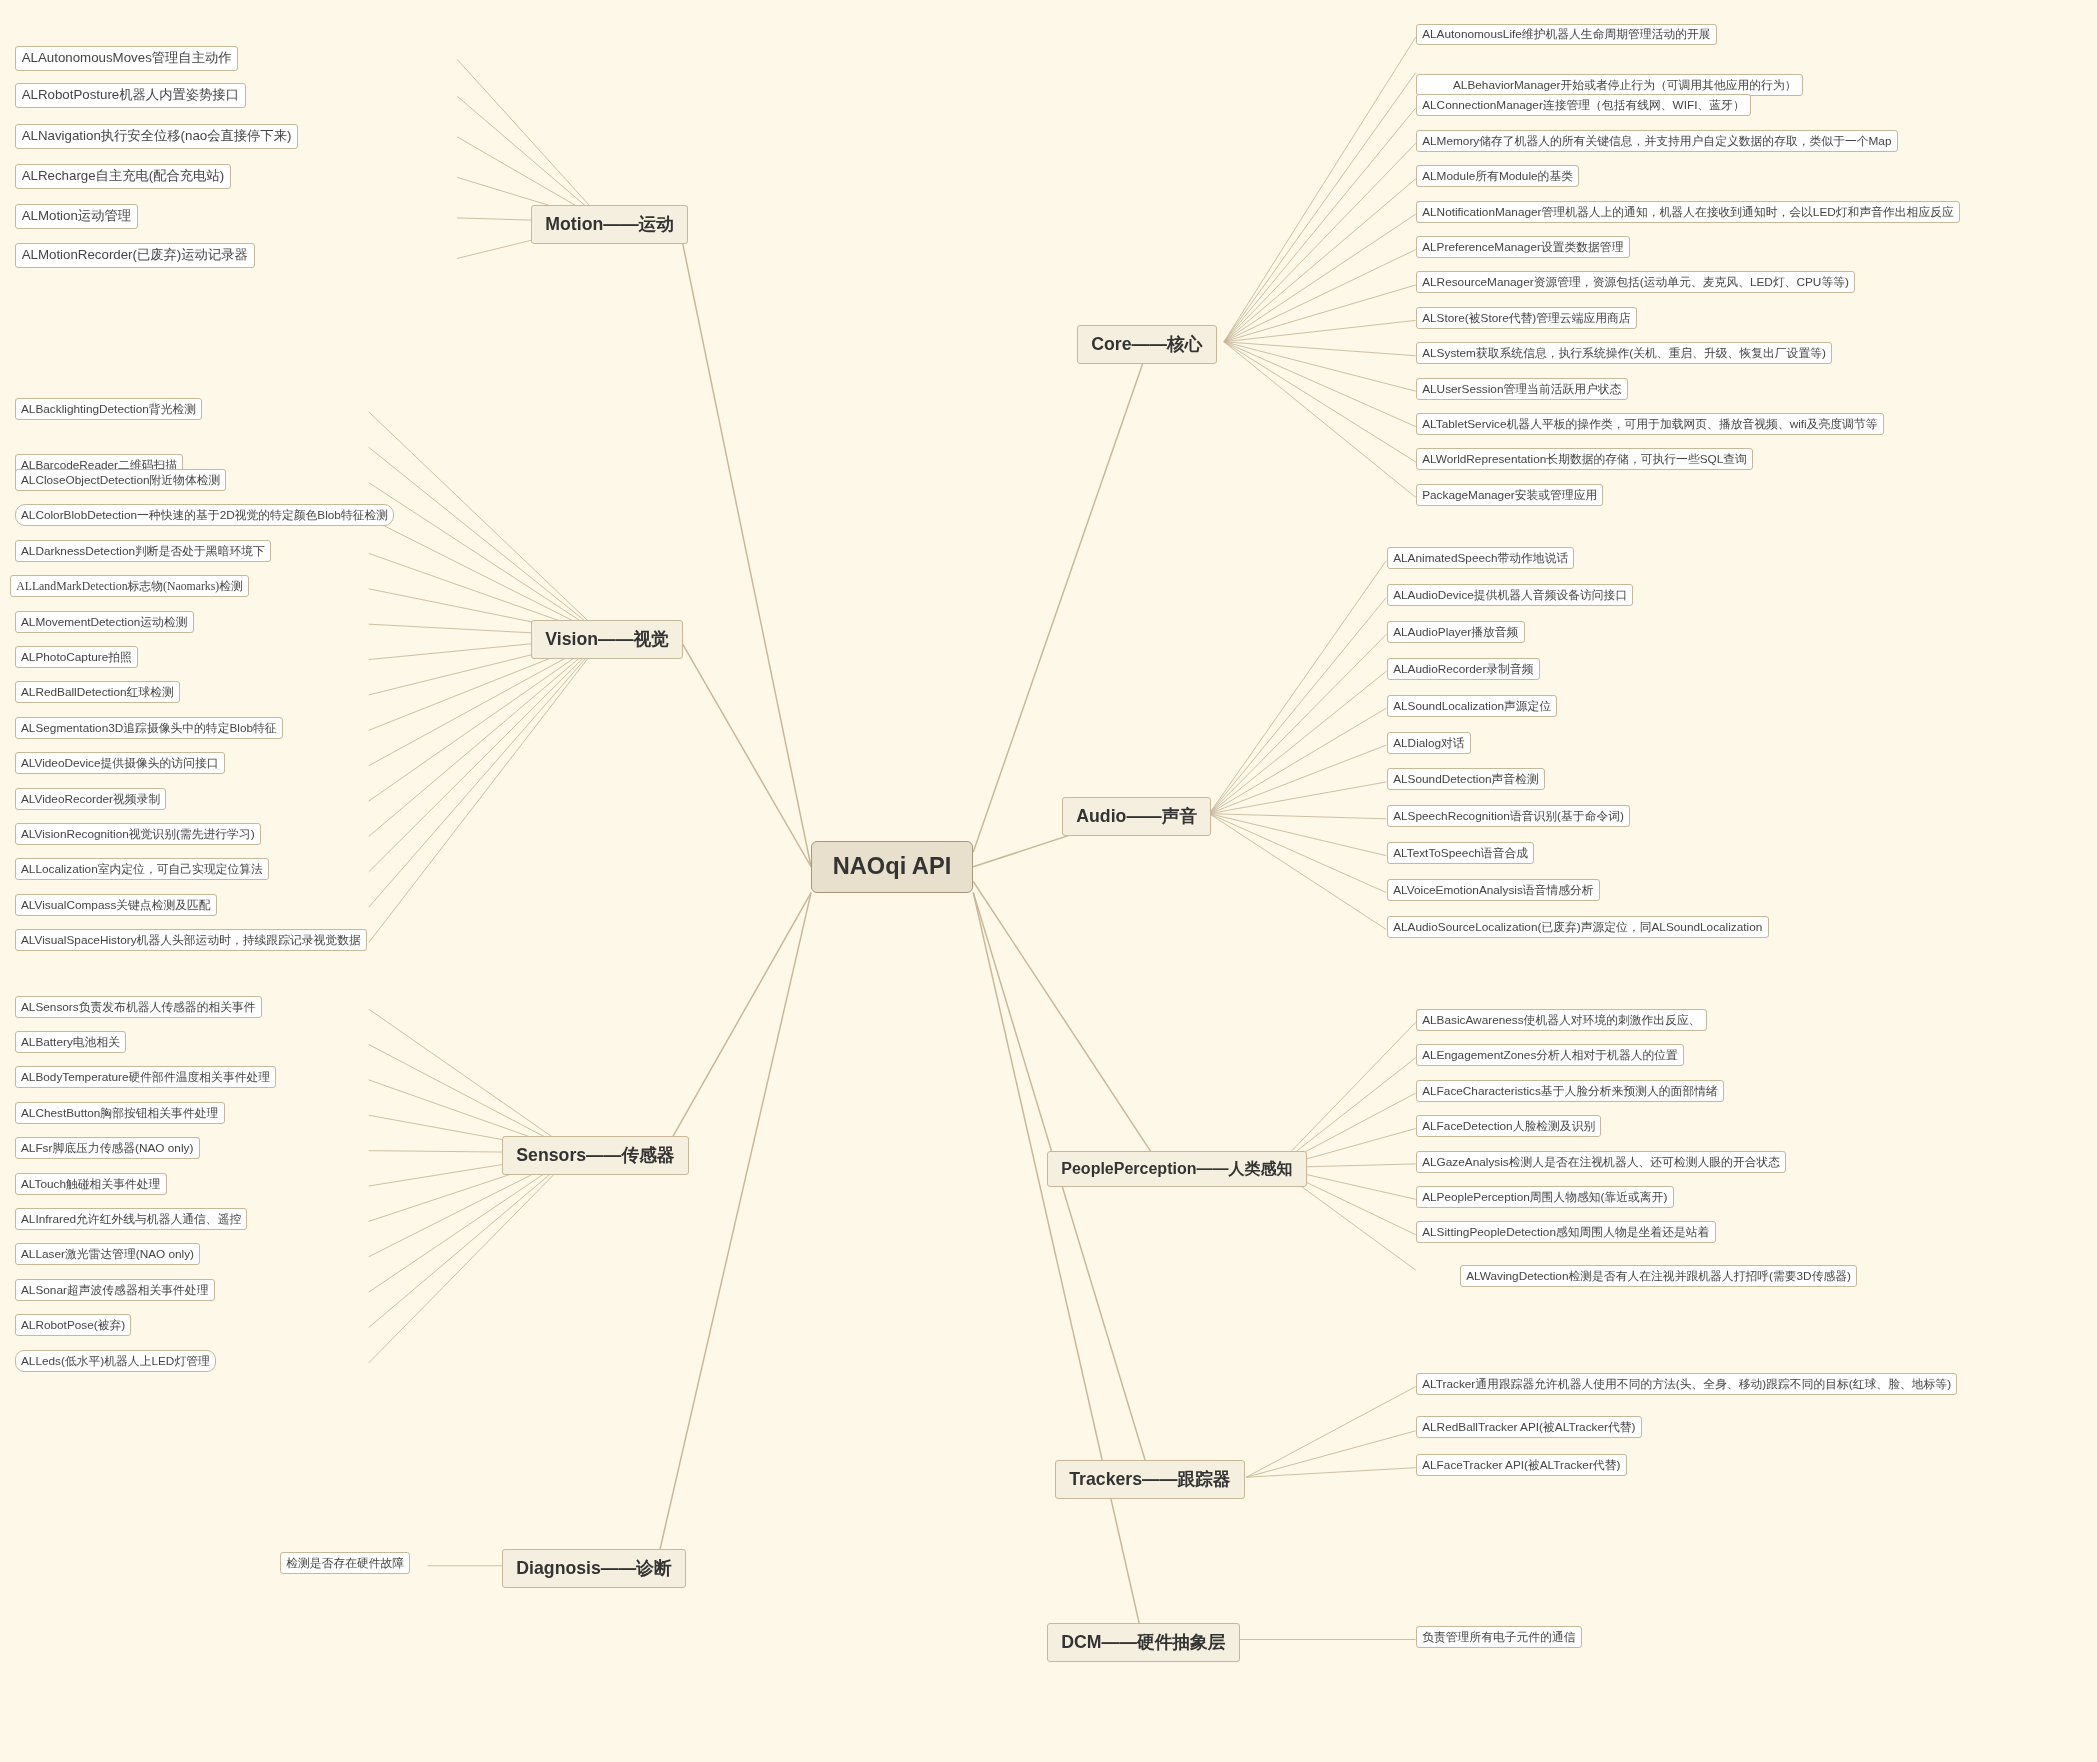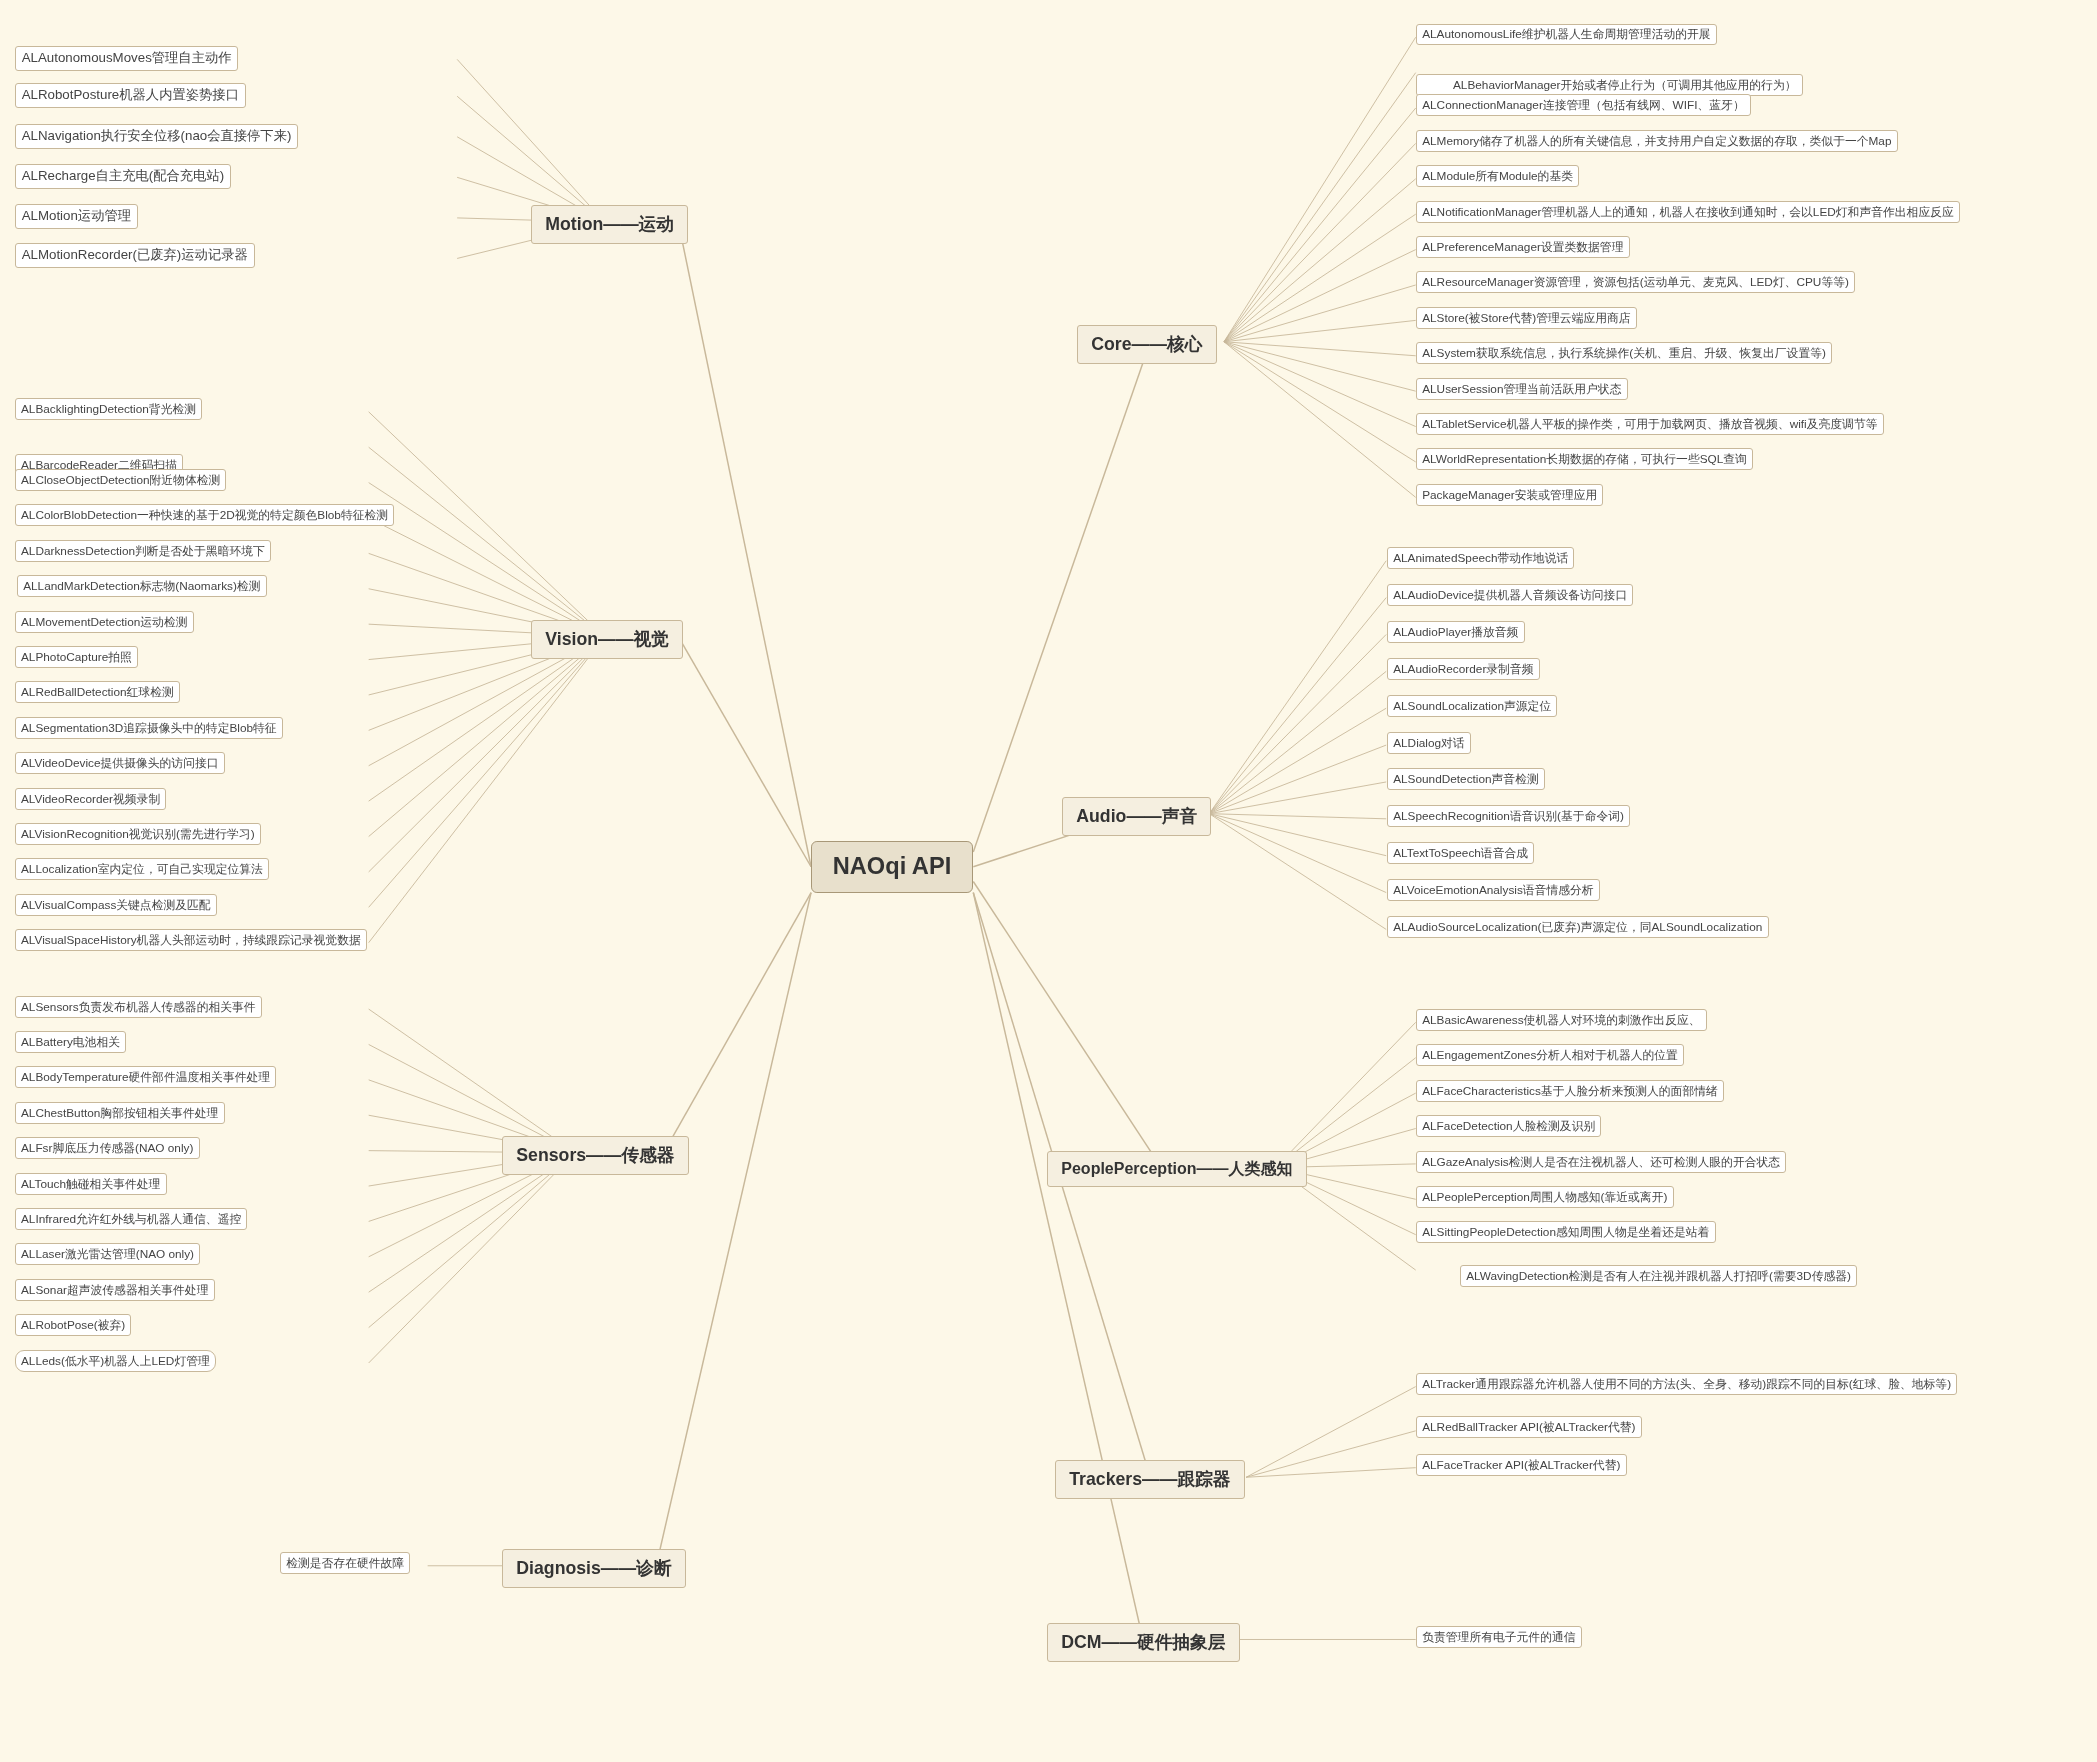--- a/index.html
+++ b/index.html
@@ -175,23 +175,23 @@
 <div class="node leaf" style="left:14.8px; top:124px;">ALNavigation执行安全位移(nao会直接停下来)</div>
 <div class="node leaf" style="left:14.8px; top:164px;">ALRecharge自主充电(配合充电站)</div>
 <div class="node leaf" style="left:14.8px; top:204px;">ALMotion运动管理</div>
 <div class="node leaf" style="left:14.8px; top:243px;">ALMotionRecorder(已废弃)运动记录器</div>
 
 <div class="node category" style="left:531px; top:620px;">Vision——视觉</div>
 
 <div class="node leaf-sm" style="left:14.8px; top:398px;">ALBacklightingDetection背光检测</div>
 <div class="node leaf-sm" style="left:14.8px; top:434px;margin-top:20px;">ALBarcodeReader二维码扫描</div>
 <div class="node leaf-sm" style="left:14.8px; top:469px;">ALCloseObjectDetection附近物体检测</div>
-<div class="node leaf-sm" style="left:14.8px; top:504px;">ALColorBlobDetection一种快速的基于2D视觉的特定颜色Blob特征检测</div>
+<div class="node leaf-sm" style="left:14.8px; top:504px;border-radius:10px;">ALColorBlobDetection一种快速的基于2D视觉的特定颜色Blob特征检测</div>
 <div class="node leaf-sm" style="left:14.8px; top:540px;">ALDarknessDetection判断是否处于黑暗环境下</div>
-<div class="node leaf-sm" style="left:17px; top:575px;">ALLandMarkDetection标志物(Naomarks)检测</div>
+<div class="node leaf-sm" style="left:10px; top:575px;font-family:Liberation Serif, serif;">ALLandMarkDetection标志物(Naomarks)检测</div>
 <div class="node leaf-sm" style="left:14.8px; top:611px;">ALMovementDetection运动检测</div>
 <div class="node leaf-sm" style="left:14.8px; top:646px;">ALPhotoCapture拍照</div>
 <div class="node leaf-sm" style="left:14.8px; top:681px;">ALRedBallDetection红球检测</div>
 <div class="node leaf-sm" style="left:14.8px; top:717px;">ALSegmentation3D追踪摄像头中的特定Blob特征</div>
 <div class="node leaf-sm" style="left:14.8px; top:752px;">ALVideoDevice提供摄像头的访问接口</div>
 <div class="node leaf-sm" style="left:14.8px; top:788px;">ALVideoRecorder视频录制</div>
 <div class="node leaf-sm" style="left:14.8px; top:823px;">ALVisionRecognition视觉识别(需先进行学习)</div>
 <div class="node leaf-sm" style="left:14.8px; top:858px;">ALLocalization室内定位，可自己实现定位算法</div>
 <div class="node leaf-sm" style="left:14.8px; top:894px;">ALVisualCompass关键点检测及匹配</div>
 <div class="node leaf-sm" style="left:14.8px; top:929px;">ALVisualSpaceHistory机器人头部运动时，持续跟踪记录视觉数据</div>

